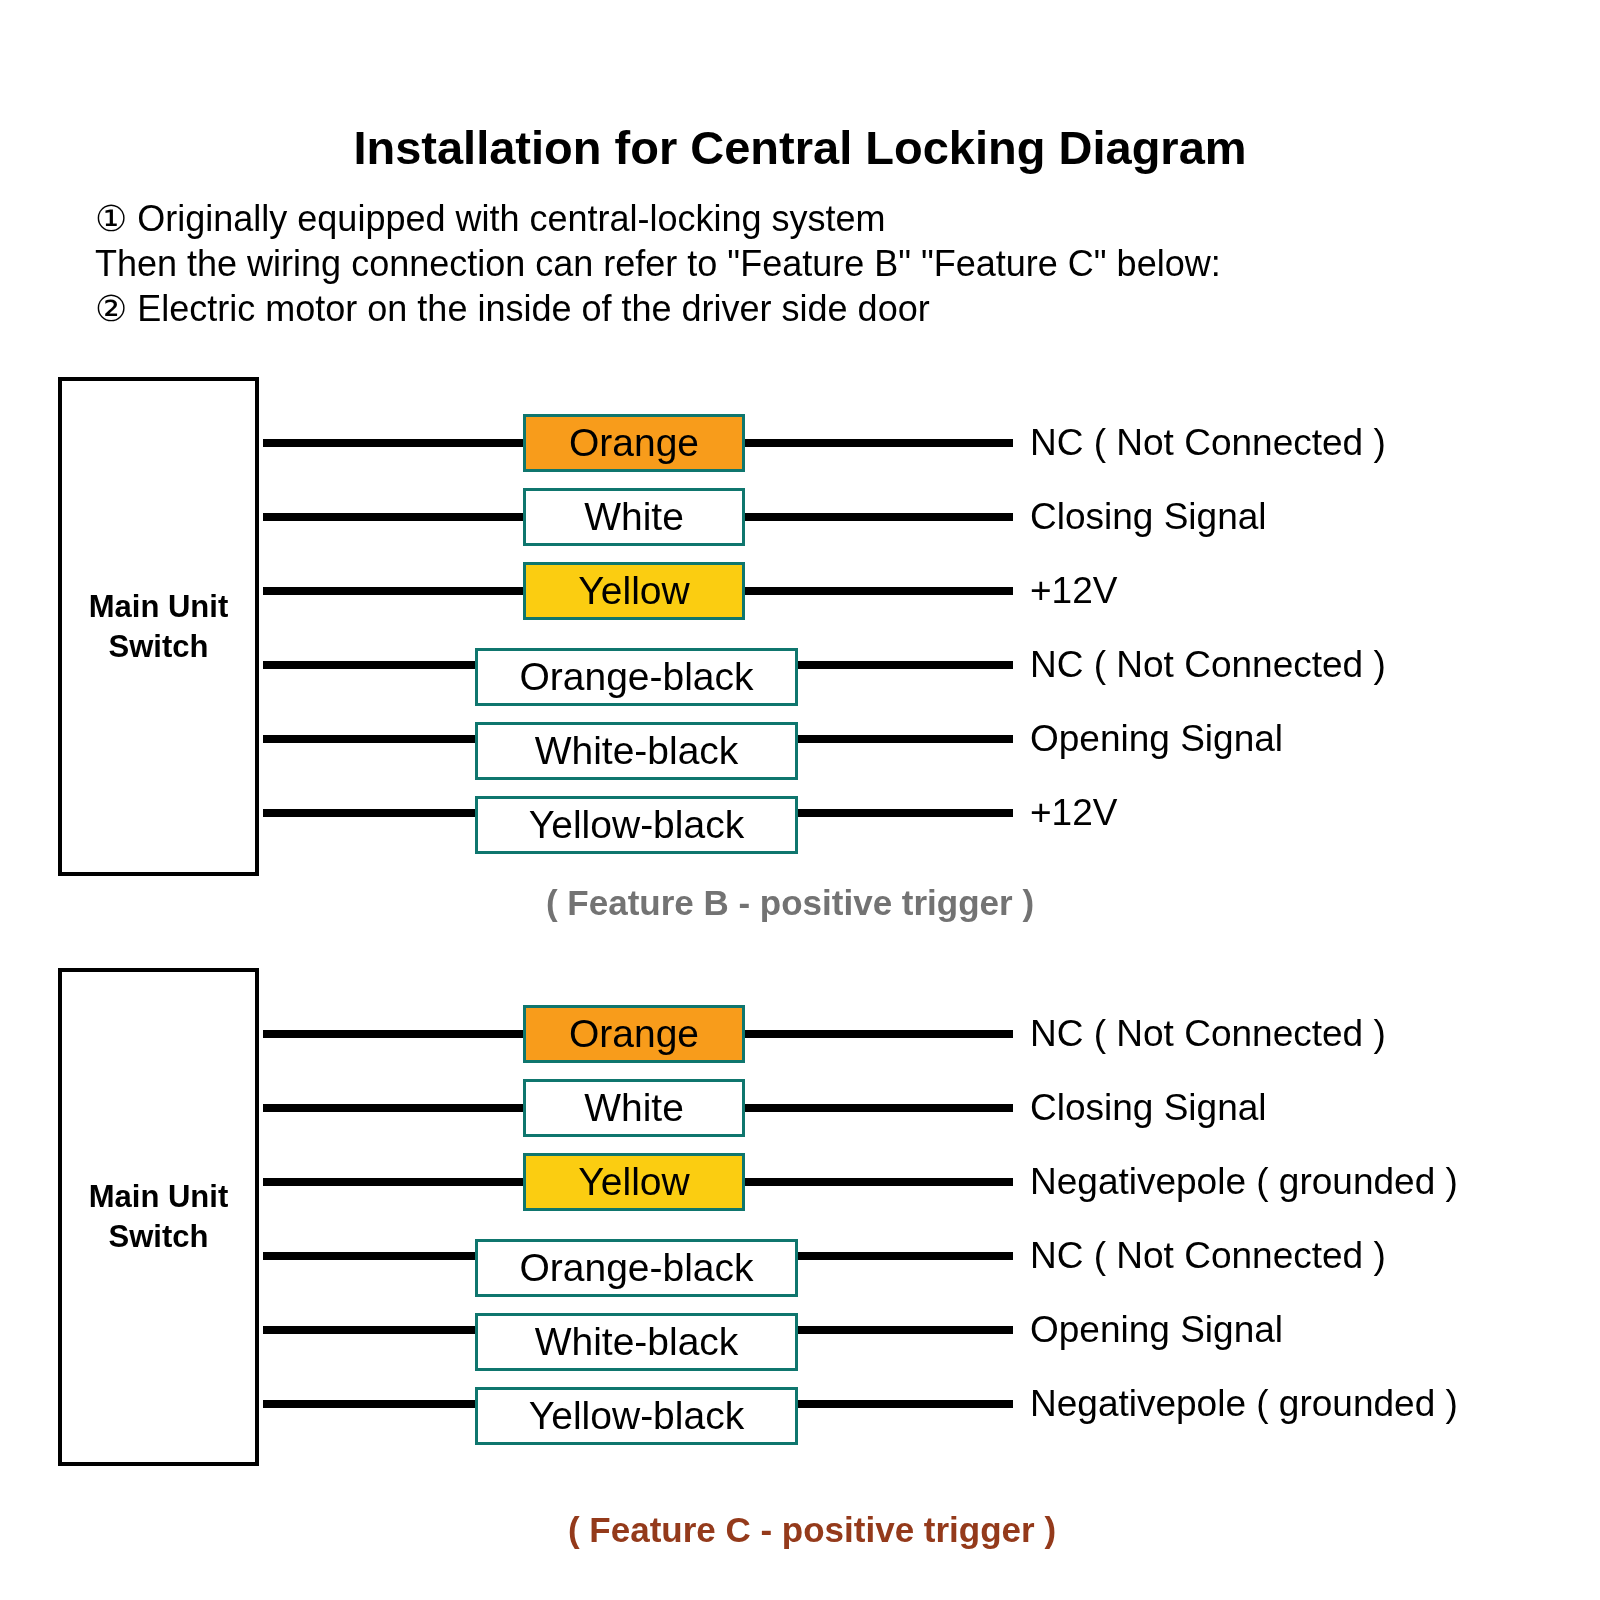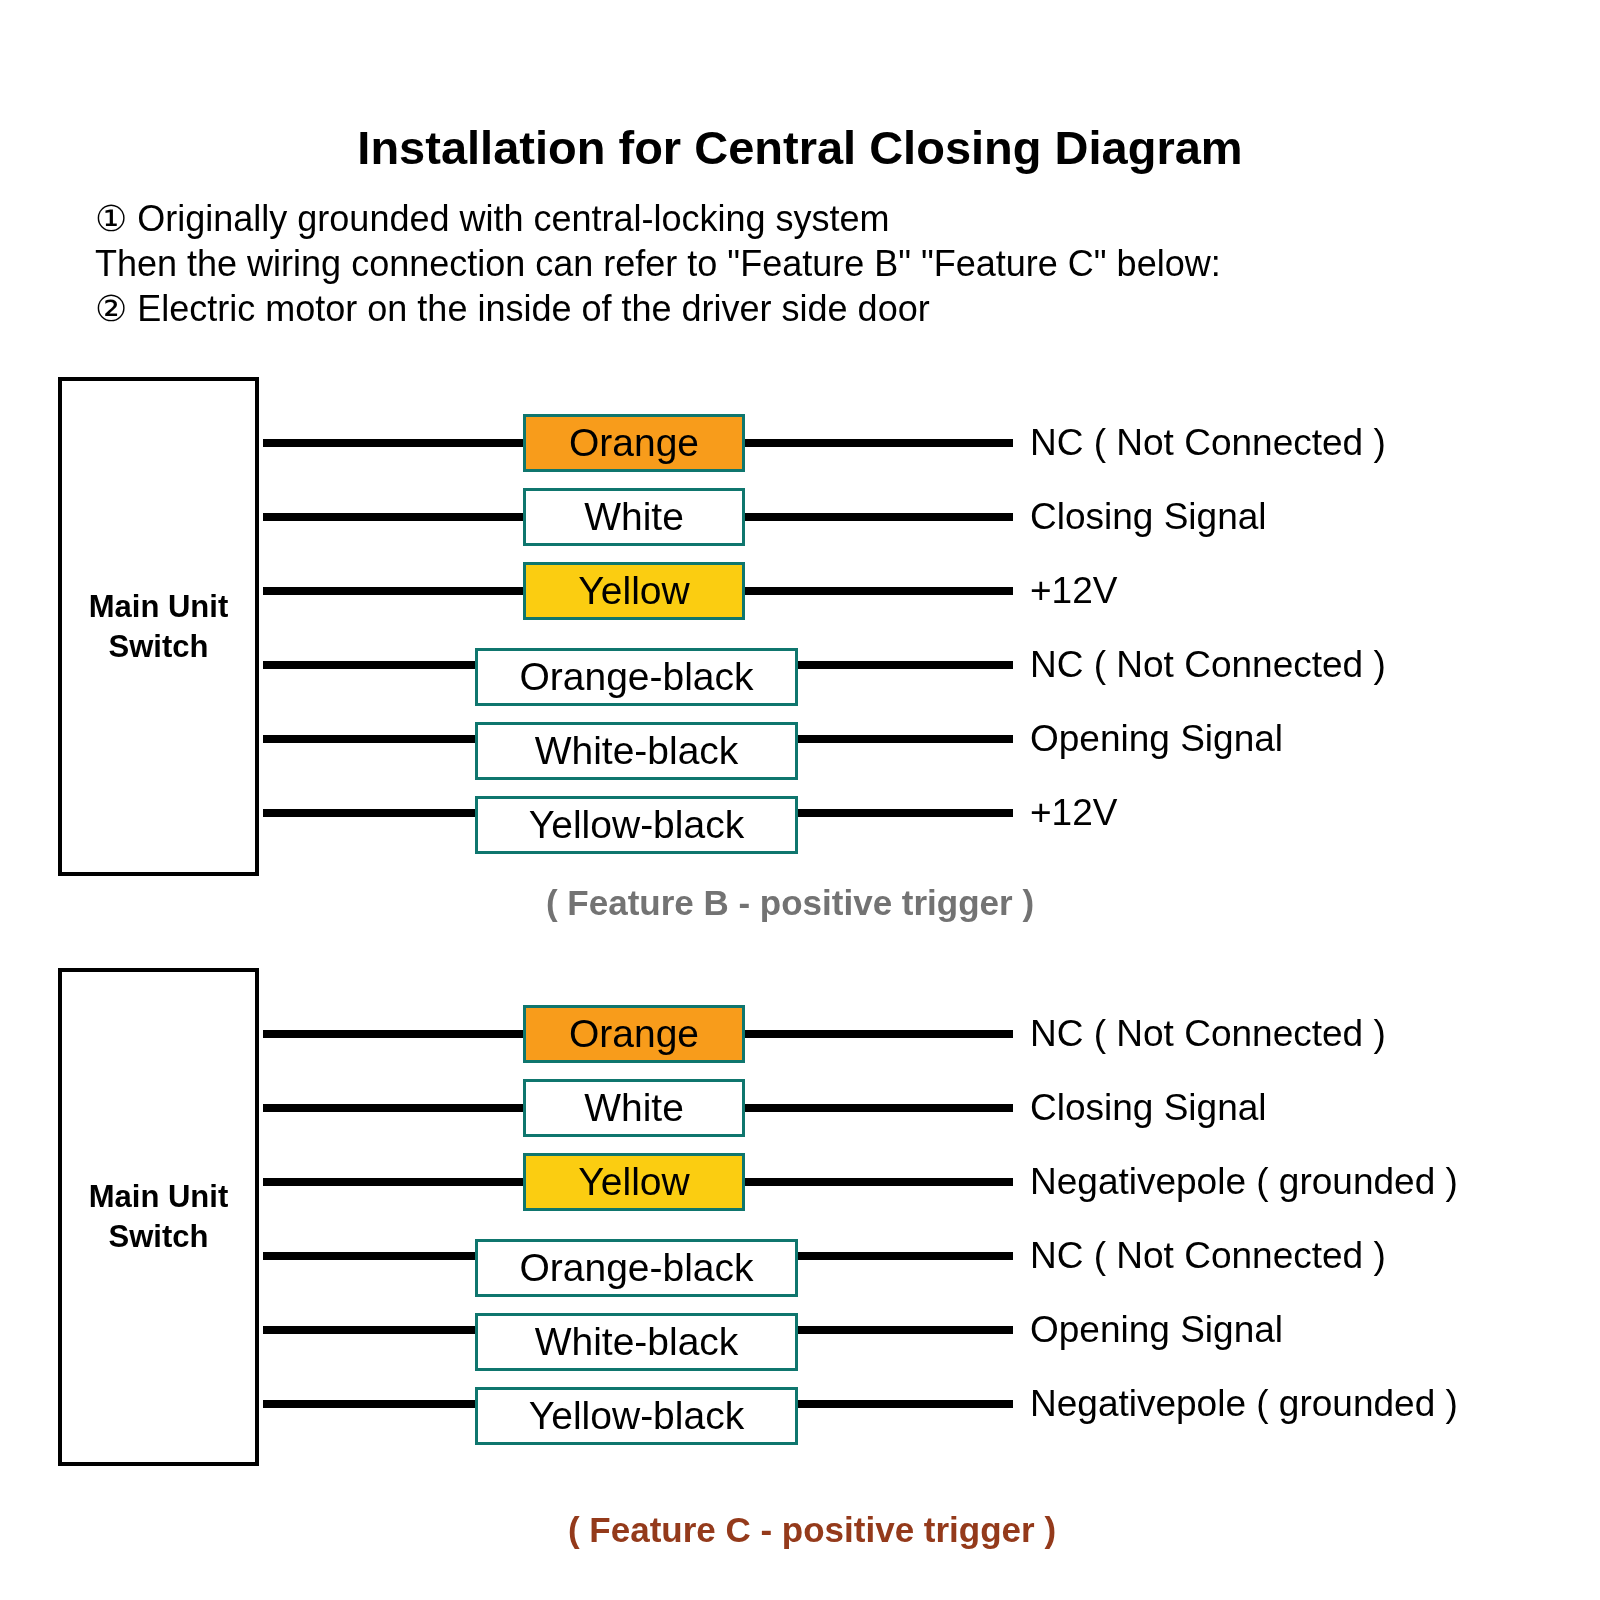--- a/index.html
+++ b/index.html
@@ -56,24 +56,24 @@
 
   
   .r0 { top:66px; }  .r1 { top:140px; } .r2 { top:214px; }
   .r3 { top:288px; } .r4 { top:362px; } .r5 { top:436px; }
 </style>
 </head>
 <body>
 
 <div class="page">
 
-  <div class="title">Installation for Central Closing Diagram</div>
+  <div class="title">Installation for Central Locking Diagram</div>
 
   <div class="intro">
-    <div>① Originally grounded with central-locking system</div>
+    <div>① Originally equipped with central-locking system</div>
     <div>Then the wiring connection can refer to "Feature B" "Feature C" below:</div>
     <div>② Electric motor on the inside of the driver side door</div>
   </div>
 
   <div class="diagram" id="diagB">
     <div class="mainbox">
       <div>Main Unit</div>
       <div>Switch</div>
     </div>
 

